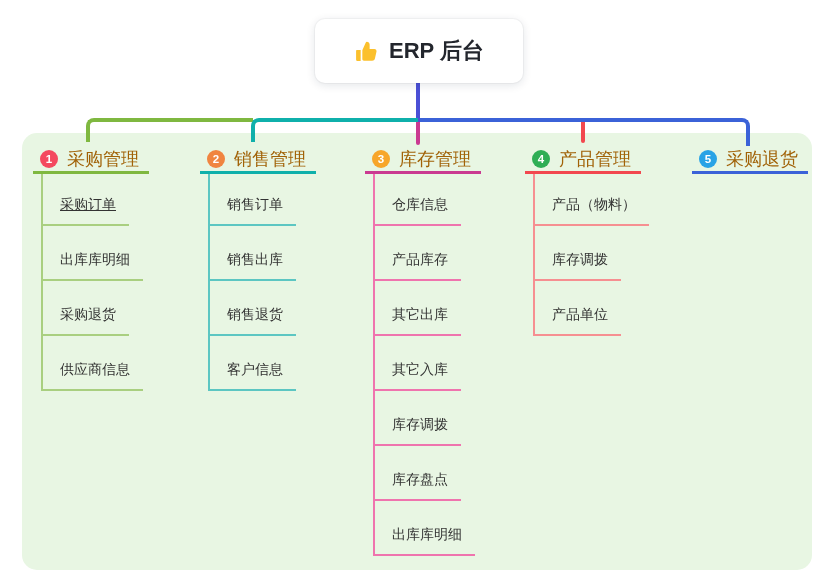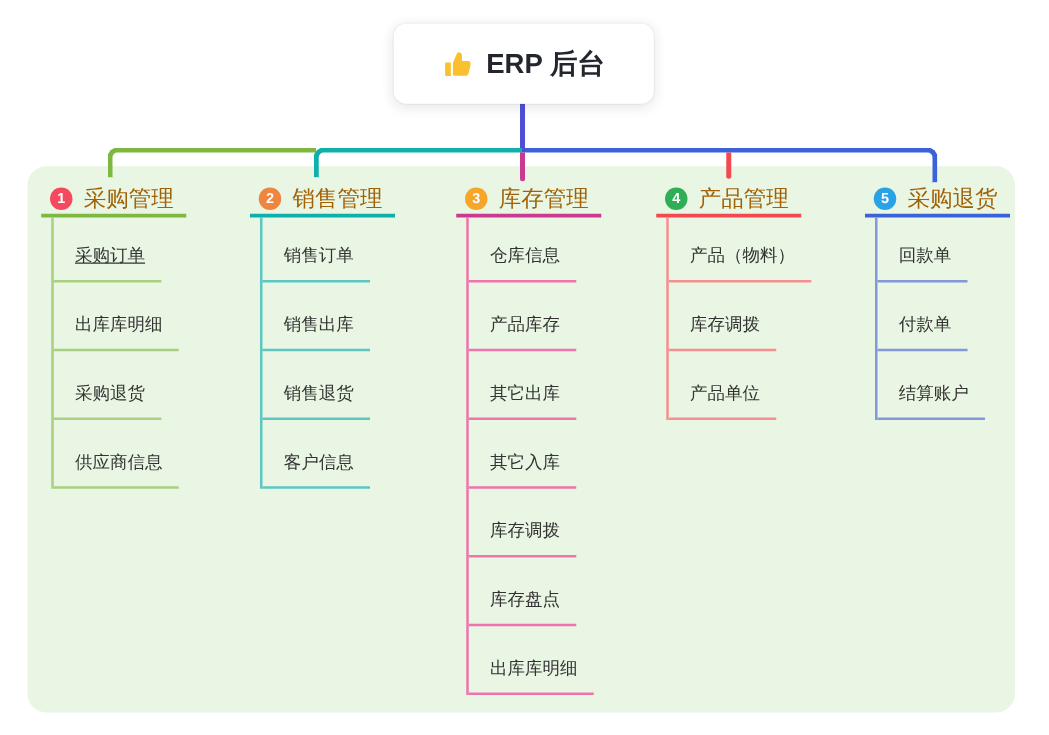--- a/index.html
+++ b/index.html
@@ -133,19 +133,14 @@
         <div class="child-item" style="border-bottom-color: rgb(246, 143, 145);">库存调拨</div>
         <div class="child-item" style="border-bottom-color: rgb(246, 143, 145);">产品单位</div>
       </div>
   </div>
 
   <div class="column" style="left: 692px;">
     <div class="col-header" style="border-bottom-color: rgb(59, 98, 216);">
       <span class="badge" style="background: rgb(41, 163, 230);">5</span>
       <span class="col-title">采购退货</span>
     </div>
-    <div class="col-children" style="border-left-color: rgb(130, 152, 217);">
-        <div class="child-item" style="border-bottom-color: rgb(130, 152, 217);">回款单</div>
-        <div class="child-item" style="border-bottom-color: rgb(130, 152, 217);">付款单</div>
-        <div class="child-item" style="border-bottom-color: rgb(130, 152, 217);">结算账户</div>
-      </div>
   </div>
 </div>
 
 </body></html>

